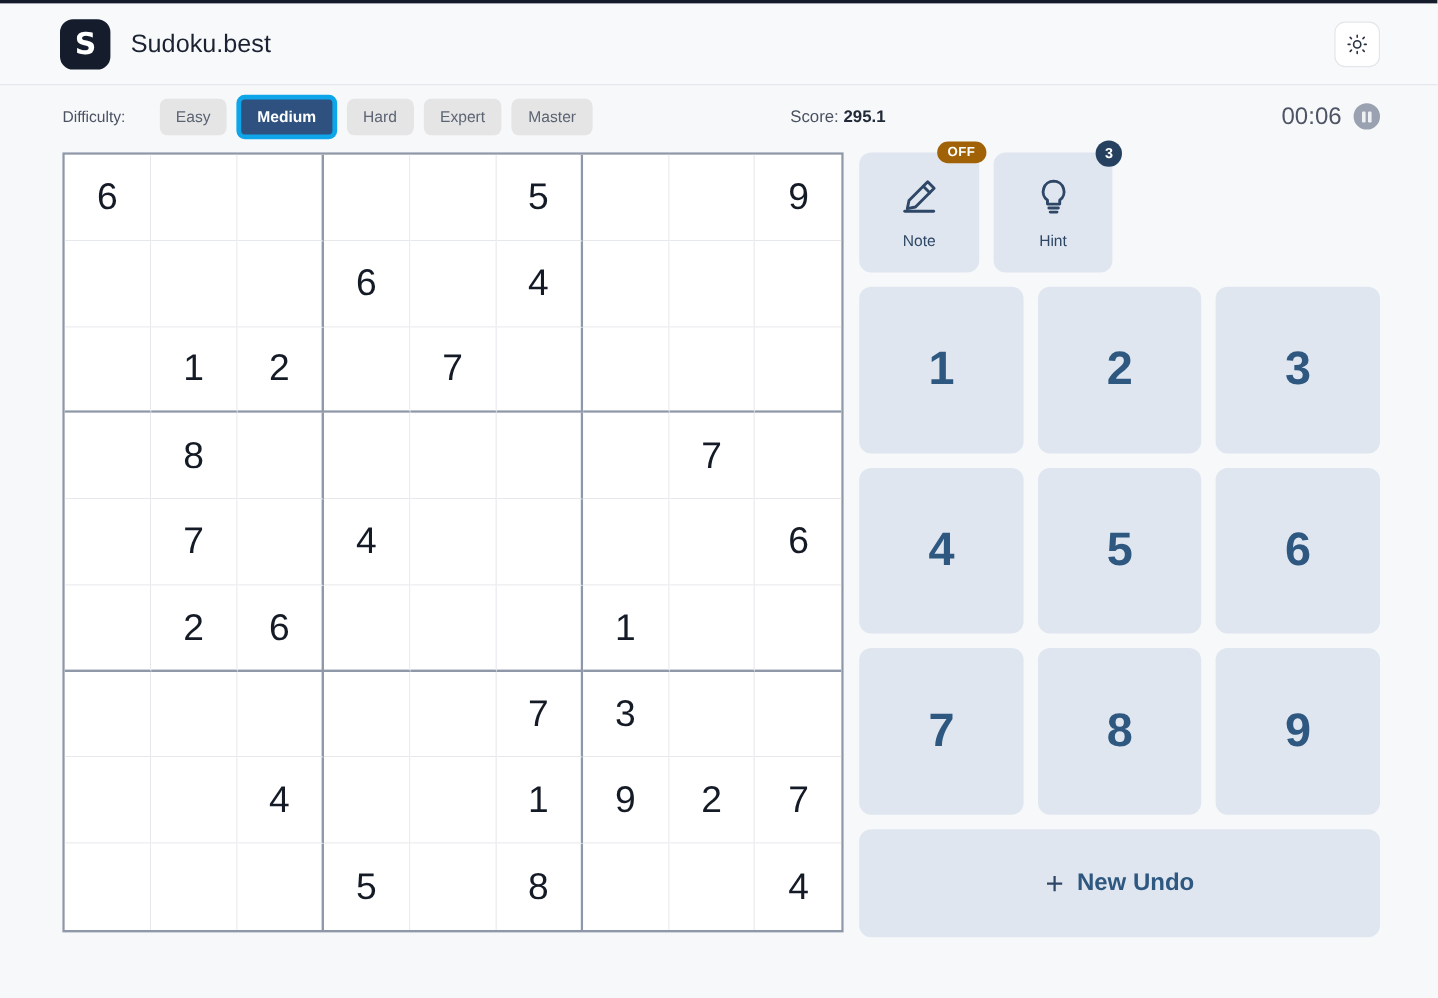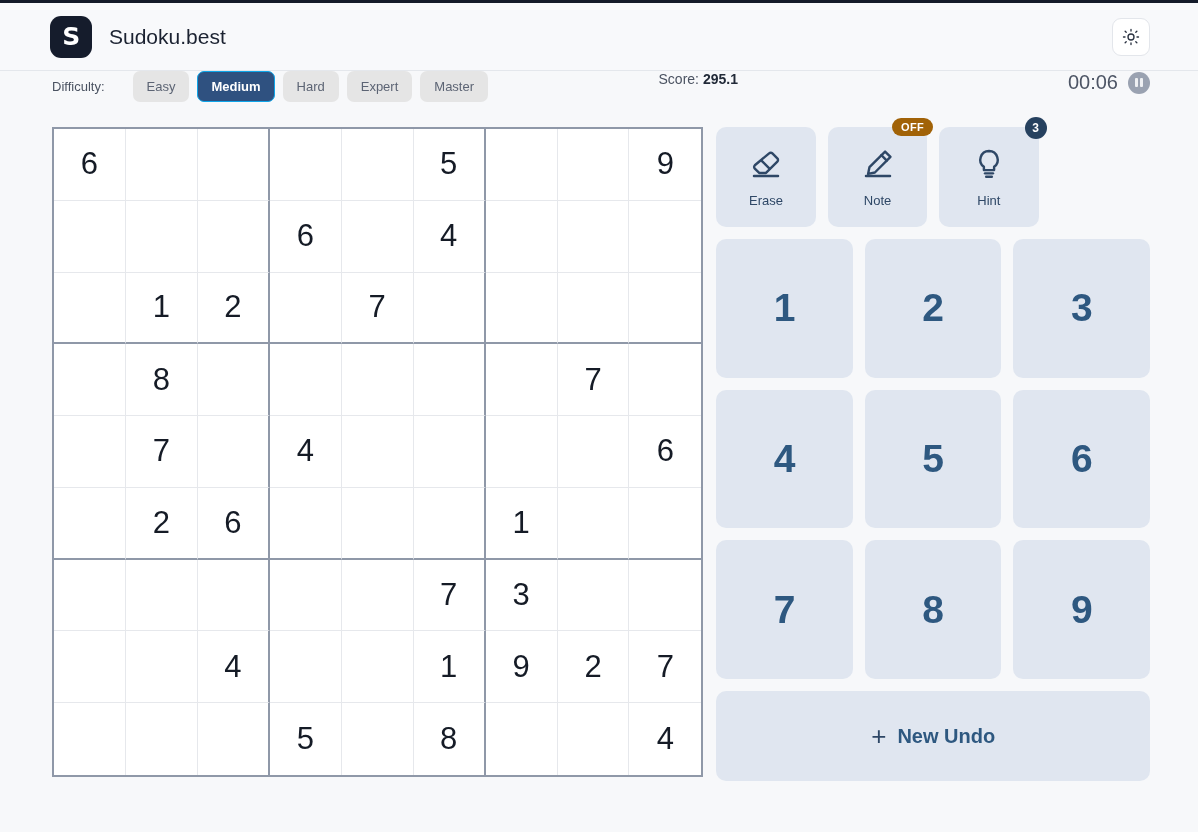--- a/index.html
+++ b/index.html
@@ -54,21 +54,21 @@
     background: #ffffff;
     border: 1px solid #e3e6eb;
     display: flex; align-items: center; justify-content: center;
     cursor: pointer;
   }
 
   
   #toolbar {
     height: 52px;
     display: flex;
-    align-items: flex-start;
+    align-items: center;
     padding: 0 48px 0 52px;
   }
   #difficulty-group {
     display: flex;
     align-items: center;
     gap: 8px;
   }
   #difficulty-label {
     font-size: 13px;
     color: #4a5261;
@@ -79,21 +79,21 @@
     color: #5c6474;
     background: #e5e5e5;
     border: 1px solid transparent;
     border-radius: 7px;
     padding: 7px 13px;
     cursor: pointer;
     font-family: "Liberation Sans", sans-serif;
   }
   .diff-btn.selected {
     background: #2f5180;
-    border: 1px solid #0ea5e9;
+    border: 4px solid #0ea5e9;
     color: #ffffff;
     font-weight: bold;
   }
 
   #toolbar-spacer { flex: 1; }
 
   #score-wrap {
     font-size: 14px;
     color: #4a5261;
     margin-right: 330px;
@@ -377,28 +377,20 @@
       <div class="cell lastrow">5</div>
       <div class="cell lastrow"></div>
       <div class="cell bright lastrow">8</div>
       <div class="cell lastrow"></div>
       <div class="cell lastrow"></div>
       <div class="cell lastcol lastrow">4</div>
     </div>
 
   <div id="right-panel">
     <div id="action-row">
-        <button class="action-btn">
-          <span><svg width="34" height="34" viewBox="0 0 24 24" fill="none" stroke="#2e4766" stroke-width="1.7" stroke-linecap="round" stroke-linejoin="round">
-              <path d="M16.5 4.5l3.5 3.5a1.6 1.6 0 0 1 0 2.3l-8 8H7.2l-3.1-3.1a1.6 1.6 0 0 1 0-2.3L14.2 4.5a1.6 1.6 0 0 1 2.3 0z"></path>
-              <path d="M9 9.8l5.3 5.3"></path>
-              <path d="M3.5 20.5h17"></path>
-            </svg></span>
-          <span class="action-label">Erase</span>
-        </button>
         <button class="action-btn">
           <span><svg width="34" height="34" viewBox="0 0 24 24" fill="none" stroke="#2e4766" stroke-width="1.7" stroke-linecap="round" stroke-linejoin="round">
               <path d="M17 3.2l3.8 3.8-11 11-4.8 1 1-4.8z"></path>
               <path d="M14.4 5.8l3.8 3.8"></path>
               <path d="M3.5 20.5h17"></path>
             </svg></span>
           <span class="action-label">Note</span>
           <span class="badge-off">OFF</span>
         </button>
         <button class="action-btn">

